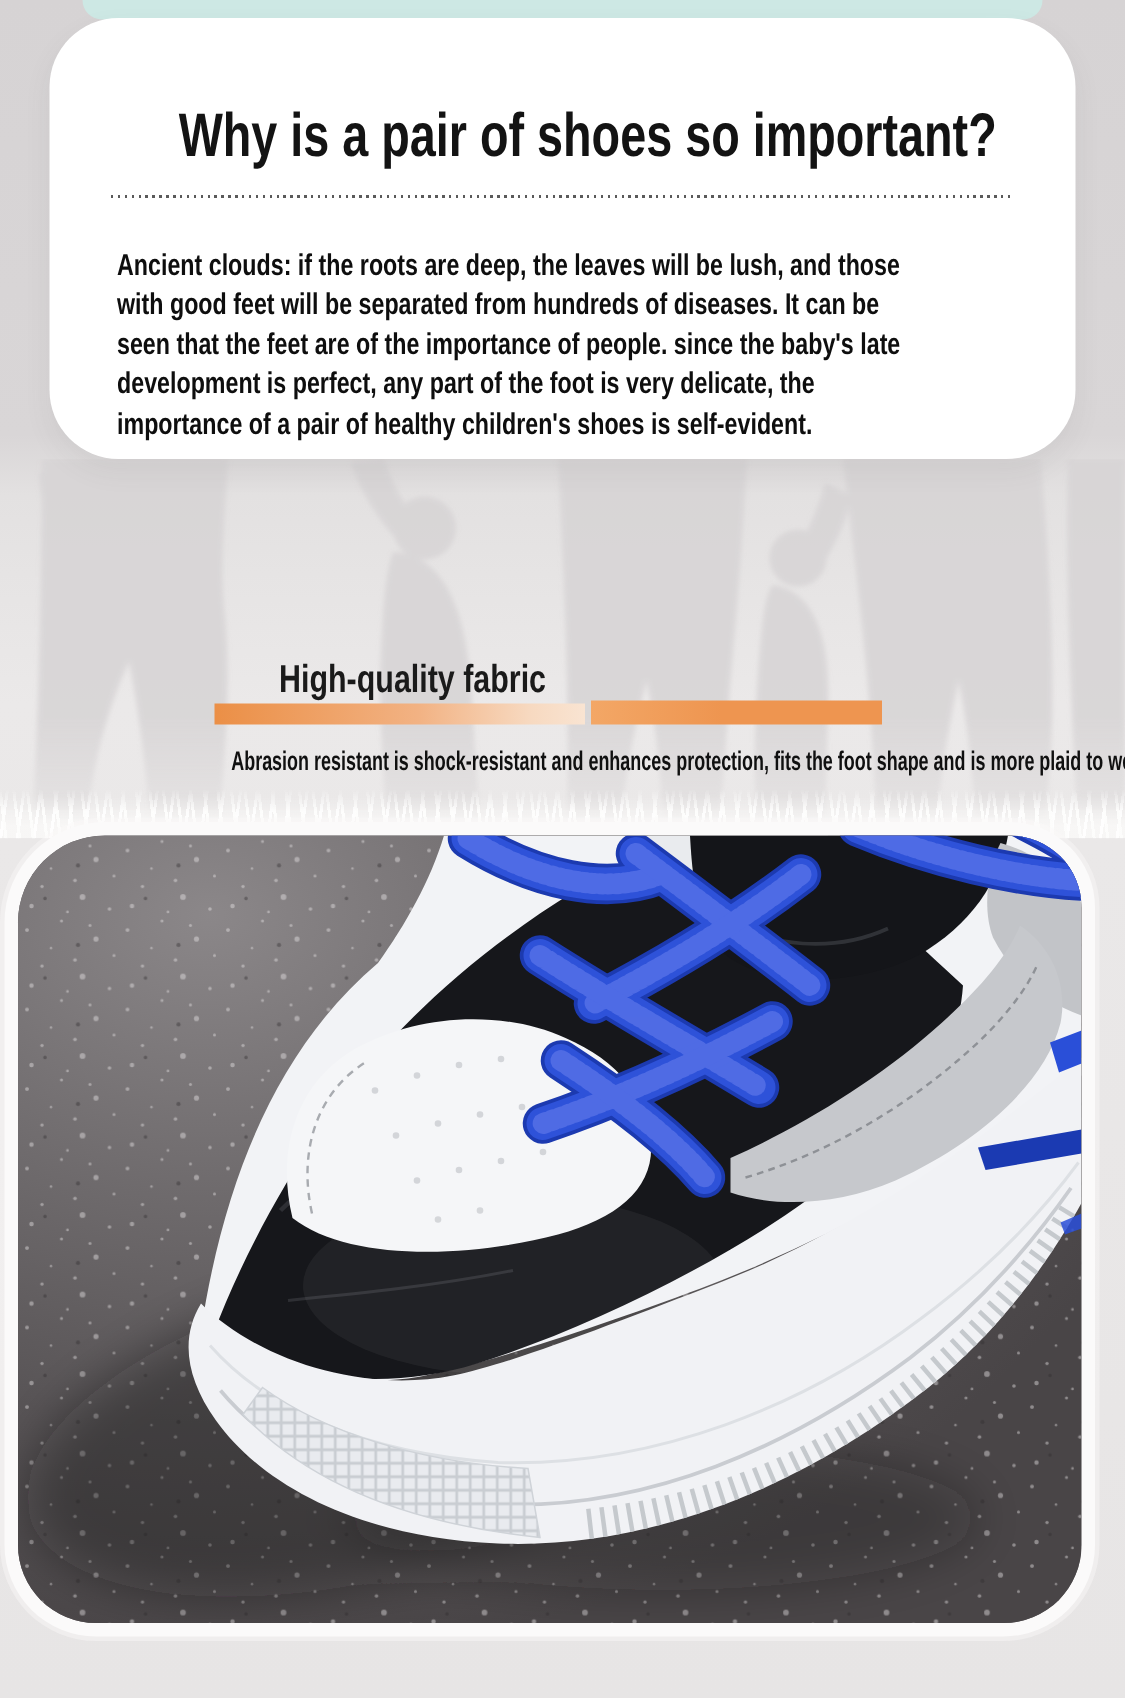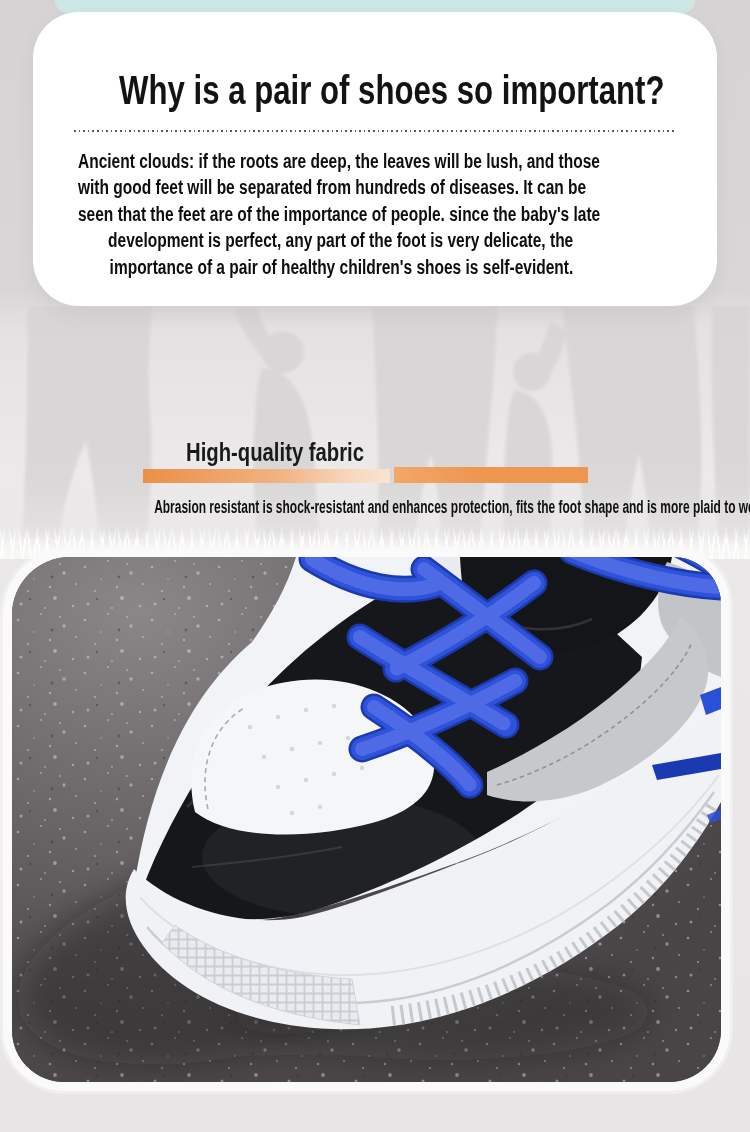--- a/index.html
+++ b/index.html
@@ -23,21 +23,21 @@
   .title-row { margin-top:56px; text-align:center; }
   .title {
     display:inline-block; white-space:nowrap; color:#131313;
     font-size:41px; line-height:44px; font-weight:bold;
     transform:scaleX(.76); transform-origin:center center;
   }
   .divider {
     width:602px; height:2px; margin:18px auto 0;
     background:repeating-linear-gradient(90deg,#5a5a5a 0 1.6px,transparent 1.6px 4.6px);
   }
-  .para { margin:16px 0 0 45px;text-align:right; }
+  .para { margin:32px 0 0 45px; }
   .para-line {
     display:block; white-space:nowrap; color:#0e0e0e;
     font-size:20px; line-height:26.4px; font-weight:bold;
     transform:scaleX(.775); transform-origin:left center;
   }
   
   .silhouettes { position:absolute; left:0; top:306px; width:750px; height:240px; z-index:1; }
   
   .feature-fabric {
     position:absolute; left:186px; top:438px; z-index:3;

